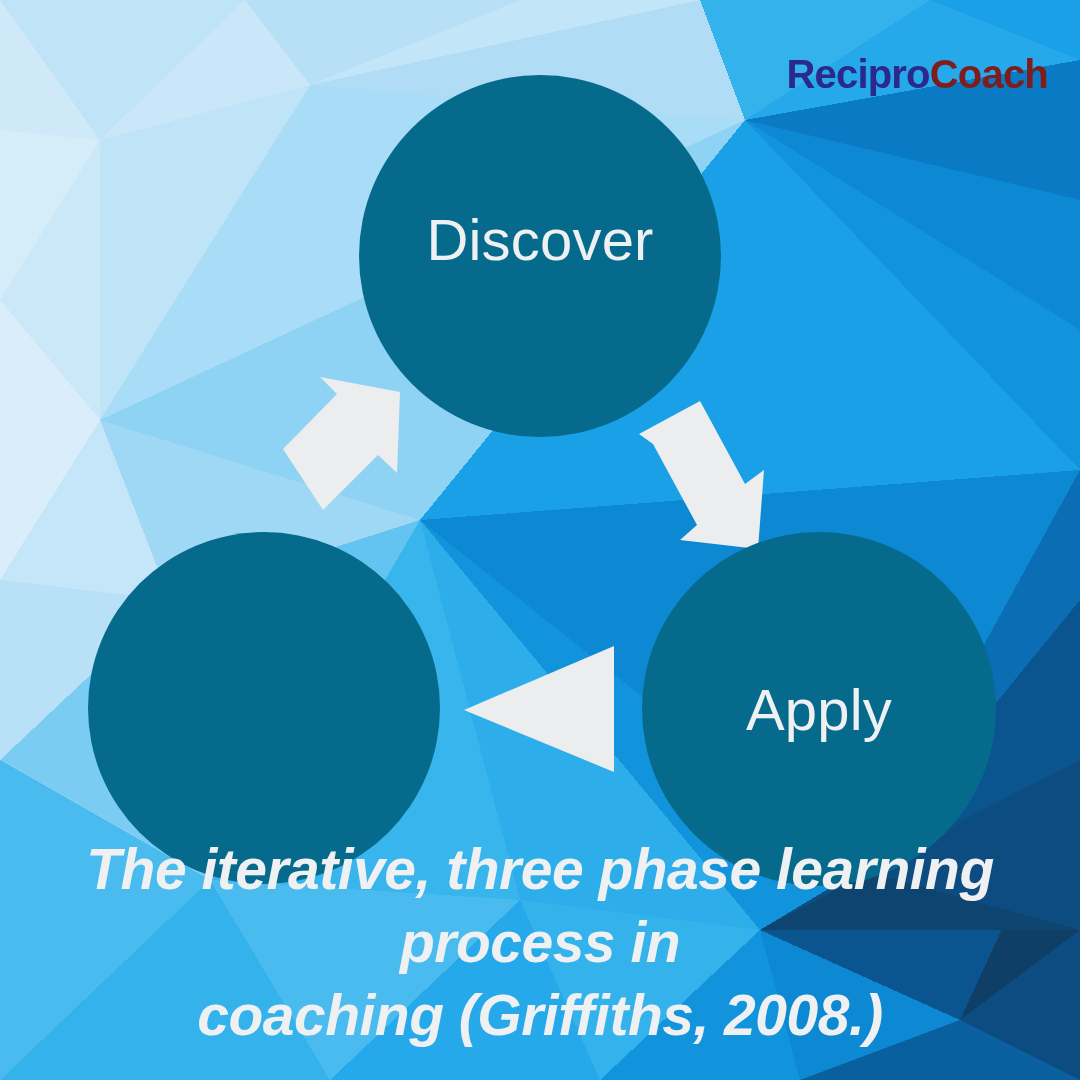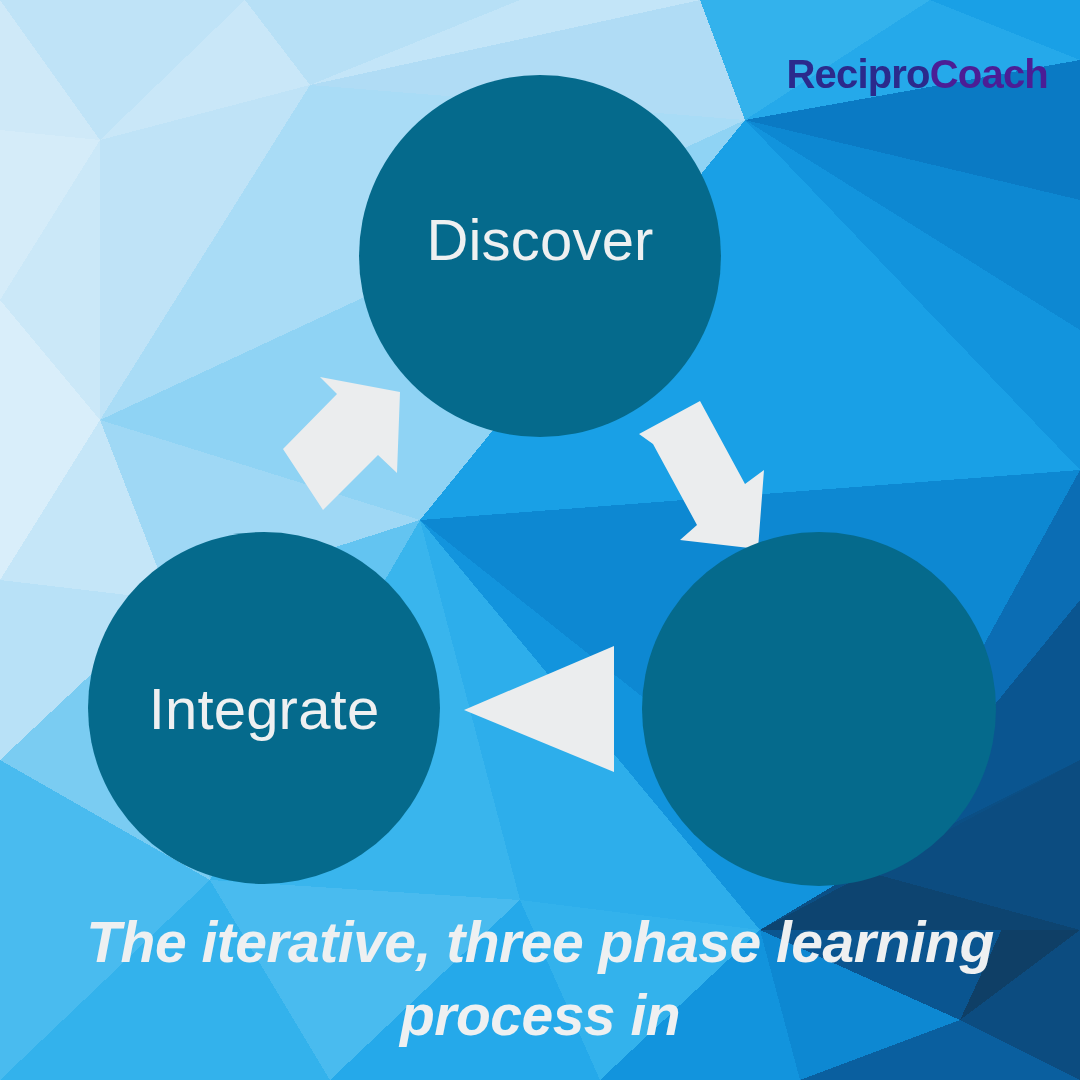--- a/index.html
+++ b/index.html
@@ -46,21 +46,21 @@
   #logo {
     position: absolute;
     right: 32px;
     top: 52px;
     font-size: 40px;
     font-weight: bold;
     letter-spacing: -0.8px;
     white-space: nowrap;
   }
   #logo .logo-a { color: #2b2a8c; margin-left: 39px; }
-  #logo .logo-b { color: #4c1d95; }
+  #logo .logo-b { color: #7f1d1d; }
 
   #caption {
     position: absolute;
     left: 0;
     right: 0;
     bottom: 28px;
     padding: 0 26px;
     text-align: center;
     color: #eef0f1;
     font-family: "Liberation Sans", sans-serif;
@@ -144,21 +144,22 @@
     <g>
       <polygon fill="#ebedee" points="614,683 614,646 464,710 614,772 614,735"></polygon>
     </g>
 
     <circle cx="540" cy="256" r="181" fill="#056a8c"></circle>
     <circle cx="264" cy="708" r="176" fill="#056a8c"></circle>
     <circle cx="819" cy="709" r="177" fill="#056a8c"></circle>
   </svg>
 
   <div class="node-label" id="label-discover">Discover</div>
-  <div class="node-label" id="label-integrate">Integrate</div>
+  <div class="node-label" id="label-apply">Apply</div>
 
   <div id="logo"><span class="logo-a">Recipro</span><span class="logo-b">Coach</span></div>
 
   <div id="caption">
     <span class="cap-line">The iterative, three phase learning process in</span>
+    <span class="cap-line">coaching (Griffiths, 2008.)</span>
   </div>
 
 </div>
 
 </body></html>

